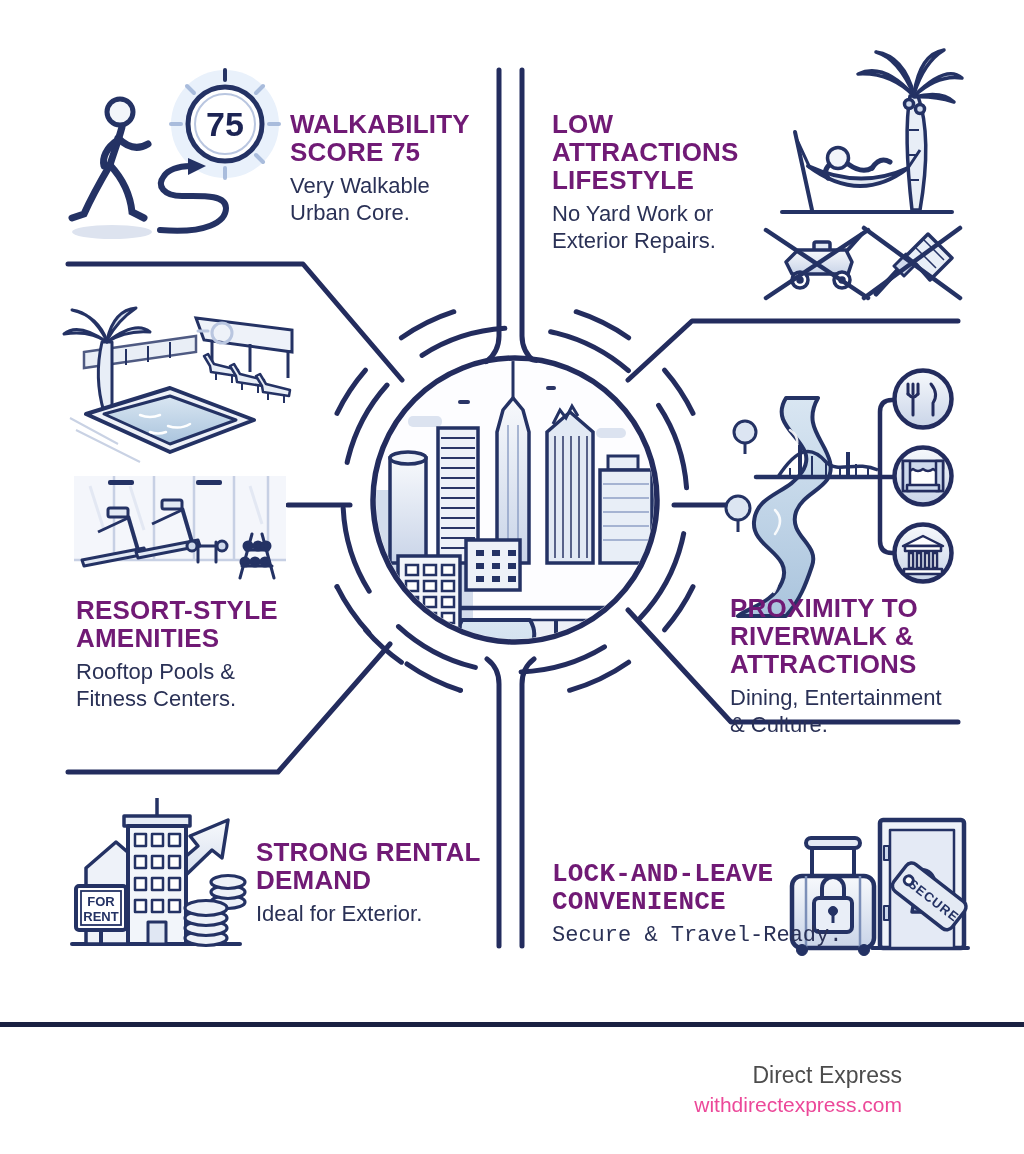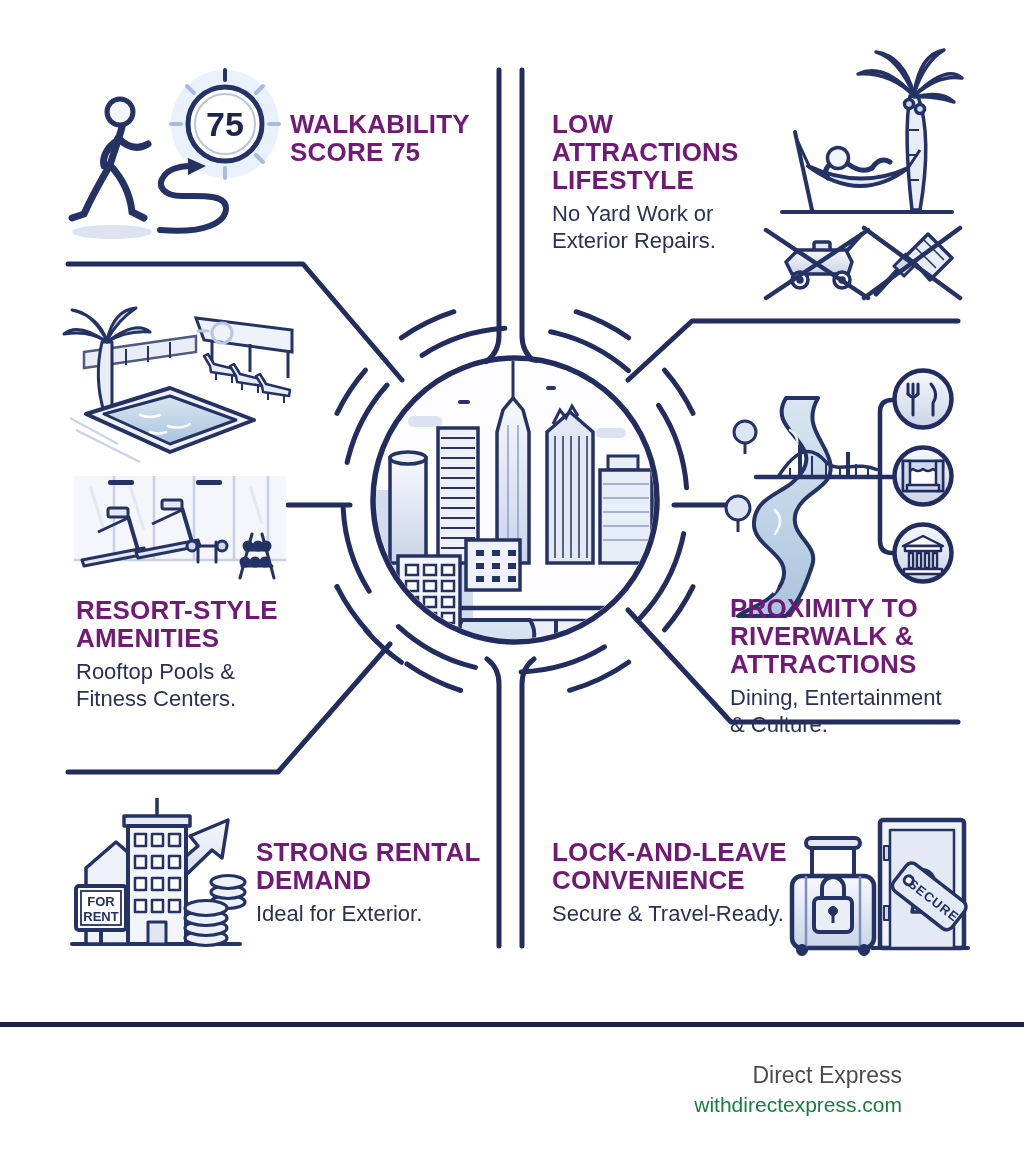--- a/index.html
+++ b/index.html
@@ -7,25 +7,25 @@
          font-family:"Liberation Sans",sans-serif;}
   svg.art{position:absolute;left:0;top:0;z-index:1;}
   .t-block{position:absolute;z-index:3;}
   .title{white-space:pre-line;font-weight:bold;font-size:26px;line-height:1.08;color:#701a75;letter-spacing:.2px;}
   .subtitle{white-space:pre-line;font-size:22px;line-height:1.22;color:#2a3156;margin-top:7px;}
   #tl-text{left:290px;top:110px;width:240px;}
   #tr-text{left:552px;top:110px;width:260px;}
   #ml-text{left:76px;top:596px;width:260px;}
   #mr-text{left:730px;top:594px;width:300px;}
   #bl-text{left:256px;top:838px;width:280px;}
-  #br-text{left:552px;top:838px;width:320px;}
+  #br-text{left:552px;top:860px;width:320px;font-family:Liberation Mono, monospace;}
   .divider{position:absolute;left:0;top:1022px;width:1024px;height:5px;background:#1a2142;z-index:2;}
   .footer{position:absolute;right:122px;top:1062px;text-align:right;z-index:3;}
   .brand{font-size:23px;font-weight:normal;color:#4c4c4c;}
-  .site{font-size:21px;color:#15803d;margin-top:4px;}
+  .site{font-size:21px;color:#ec4899;margin-top:4px;}
 </style>
 </head>
 <body>
 
 <div class="stage">
 
 <svg class="art" width="1024" height="1154" viewBox="0 0 1024 1154">
   <defs>
     <linearGradient id="gLight" x1="0" y1="0" x2="0" y2="1">
       <stop offset="0" stop-color="#f7f9fc"></stop>
@@ -429,20 +429,22 @@
       <rect x="-38" y="-17" width="74" height="34" rx="7" fill="#e4eaf4" stroke="#243264" stroke-width="3.5"></rect>
       <circle cx="-27" cy="0" r="4.5" fill="#ffffff" stroke="#243264" stroke-width="3"></circle>
       <text x="5" y="5" text-anchor="middle" font-size="13" font-weight="bold" fill="#243264" letter-spacing="1" font-family="Liberation Sans, sans-serif">SECURE</text>
     </g>
   </g>
 </svg>
 
 <div class="t-block" id="tl-text">
   <div class="title">WALKABILITY
 SCORE 75</div>
+  <div class="subtitle">Very Walkable
+Urban Core.</div>
 </div>
 <div class="t-block" id="tr-text">
   <div class="title">LOW
 ATTRACTIONS
 LIFESTYLE</div>
   <div class="subtitle">No Yard Work or
 Exterior Repairs.</div>
 </div>
 <div class="t-block" id="ml-text">
   <div class="title">RESORT-STYLE

